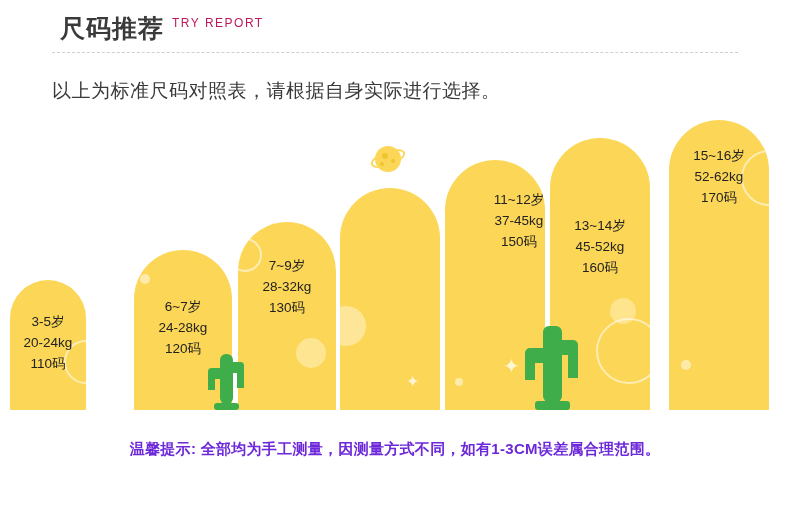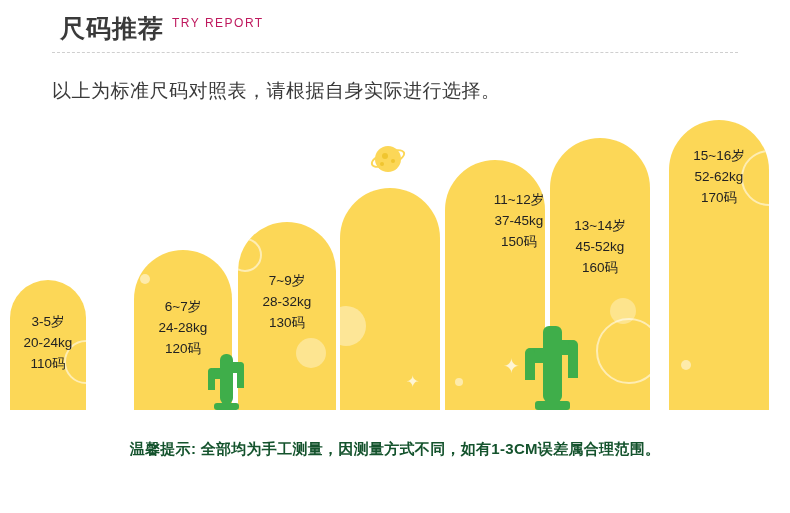--- a/index.html
+++ b/index.html
@@ -88,21 +88,21 @@
   }
   .cactus .armL, .cactus .armR {
     position:absolute; background:#3fae4a;
   }
   .cactus .pot { position:absolute; background:#3fae4a; border-radius:3px; }
 
   
   .note-bottom {
     position:absolute; left:0; top:440px; width:790px;
     text-align:center;
-    font-size:15px; font-weight:bold; color:#14532d; letter-spacing:.3px;
+    font-size:15px; font-weight:bold; color:#6d28d9; letter-spacing:.3px;
   }
 </style>
 </head>
 <body>
 
 <div id="stage">
 
   <div class="header">
     <div class="header-title">尺码推荐</div>
     <div class="header-sub">TRY REPORT</div>
@@ -123,21 +123,21 @@
     <div class="bar" style="left:134px; bottom:0; width:98px; height:160px;">
       <div class="deco deco-dot" style="left:6px; top:24px; width:10px; height:10px;"></div>
       <div class="bar-label" style="top:47px;">6~7岁
 24-28kg
 120码</div>
     </div>
 
     <div class="bar" style="left:238px; bottom:0; width:98px; height:188px;">
       <div class="deco deco-ring" style="left:-10px; top:16px; width:34px; height:34px;"></div>
       <div class="deco deco-dot" style="left:58px; bottom:42px; width:30px; height:30px; background:rgba(255,255,255,.35);"></div>
-      <div class="bar-label" style="top:49px;">7~9岁
+      <div class="bar-label" style="top:34px;">7~9岁
 28-32kg
 130码</div>
     </div>
 
     <div class="bar" style="left:340px; bottom:0; width:100px; height:222px;">
       <div class="deco deco-dot" style="left:-14px; bottom:64px; width:40px; height:40px; background:rgba(255,255,255,.38);"></div>
       <div class="deco deco-star" style="left:66px; bottom:20px;">✦</div>
     </div>
 
     <div class="planet" style="left:371px; top:22px;">

